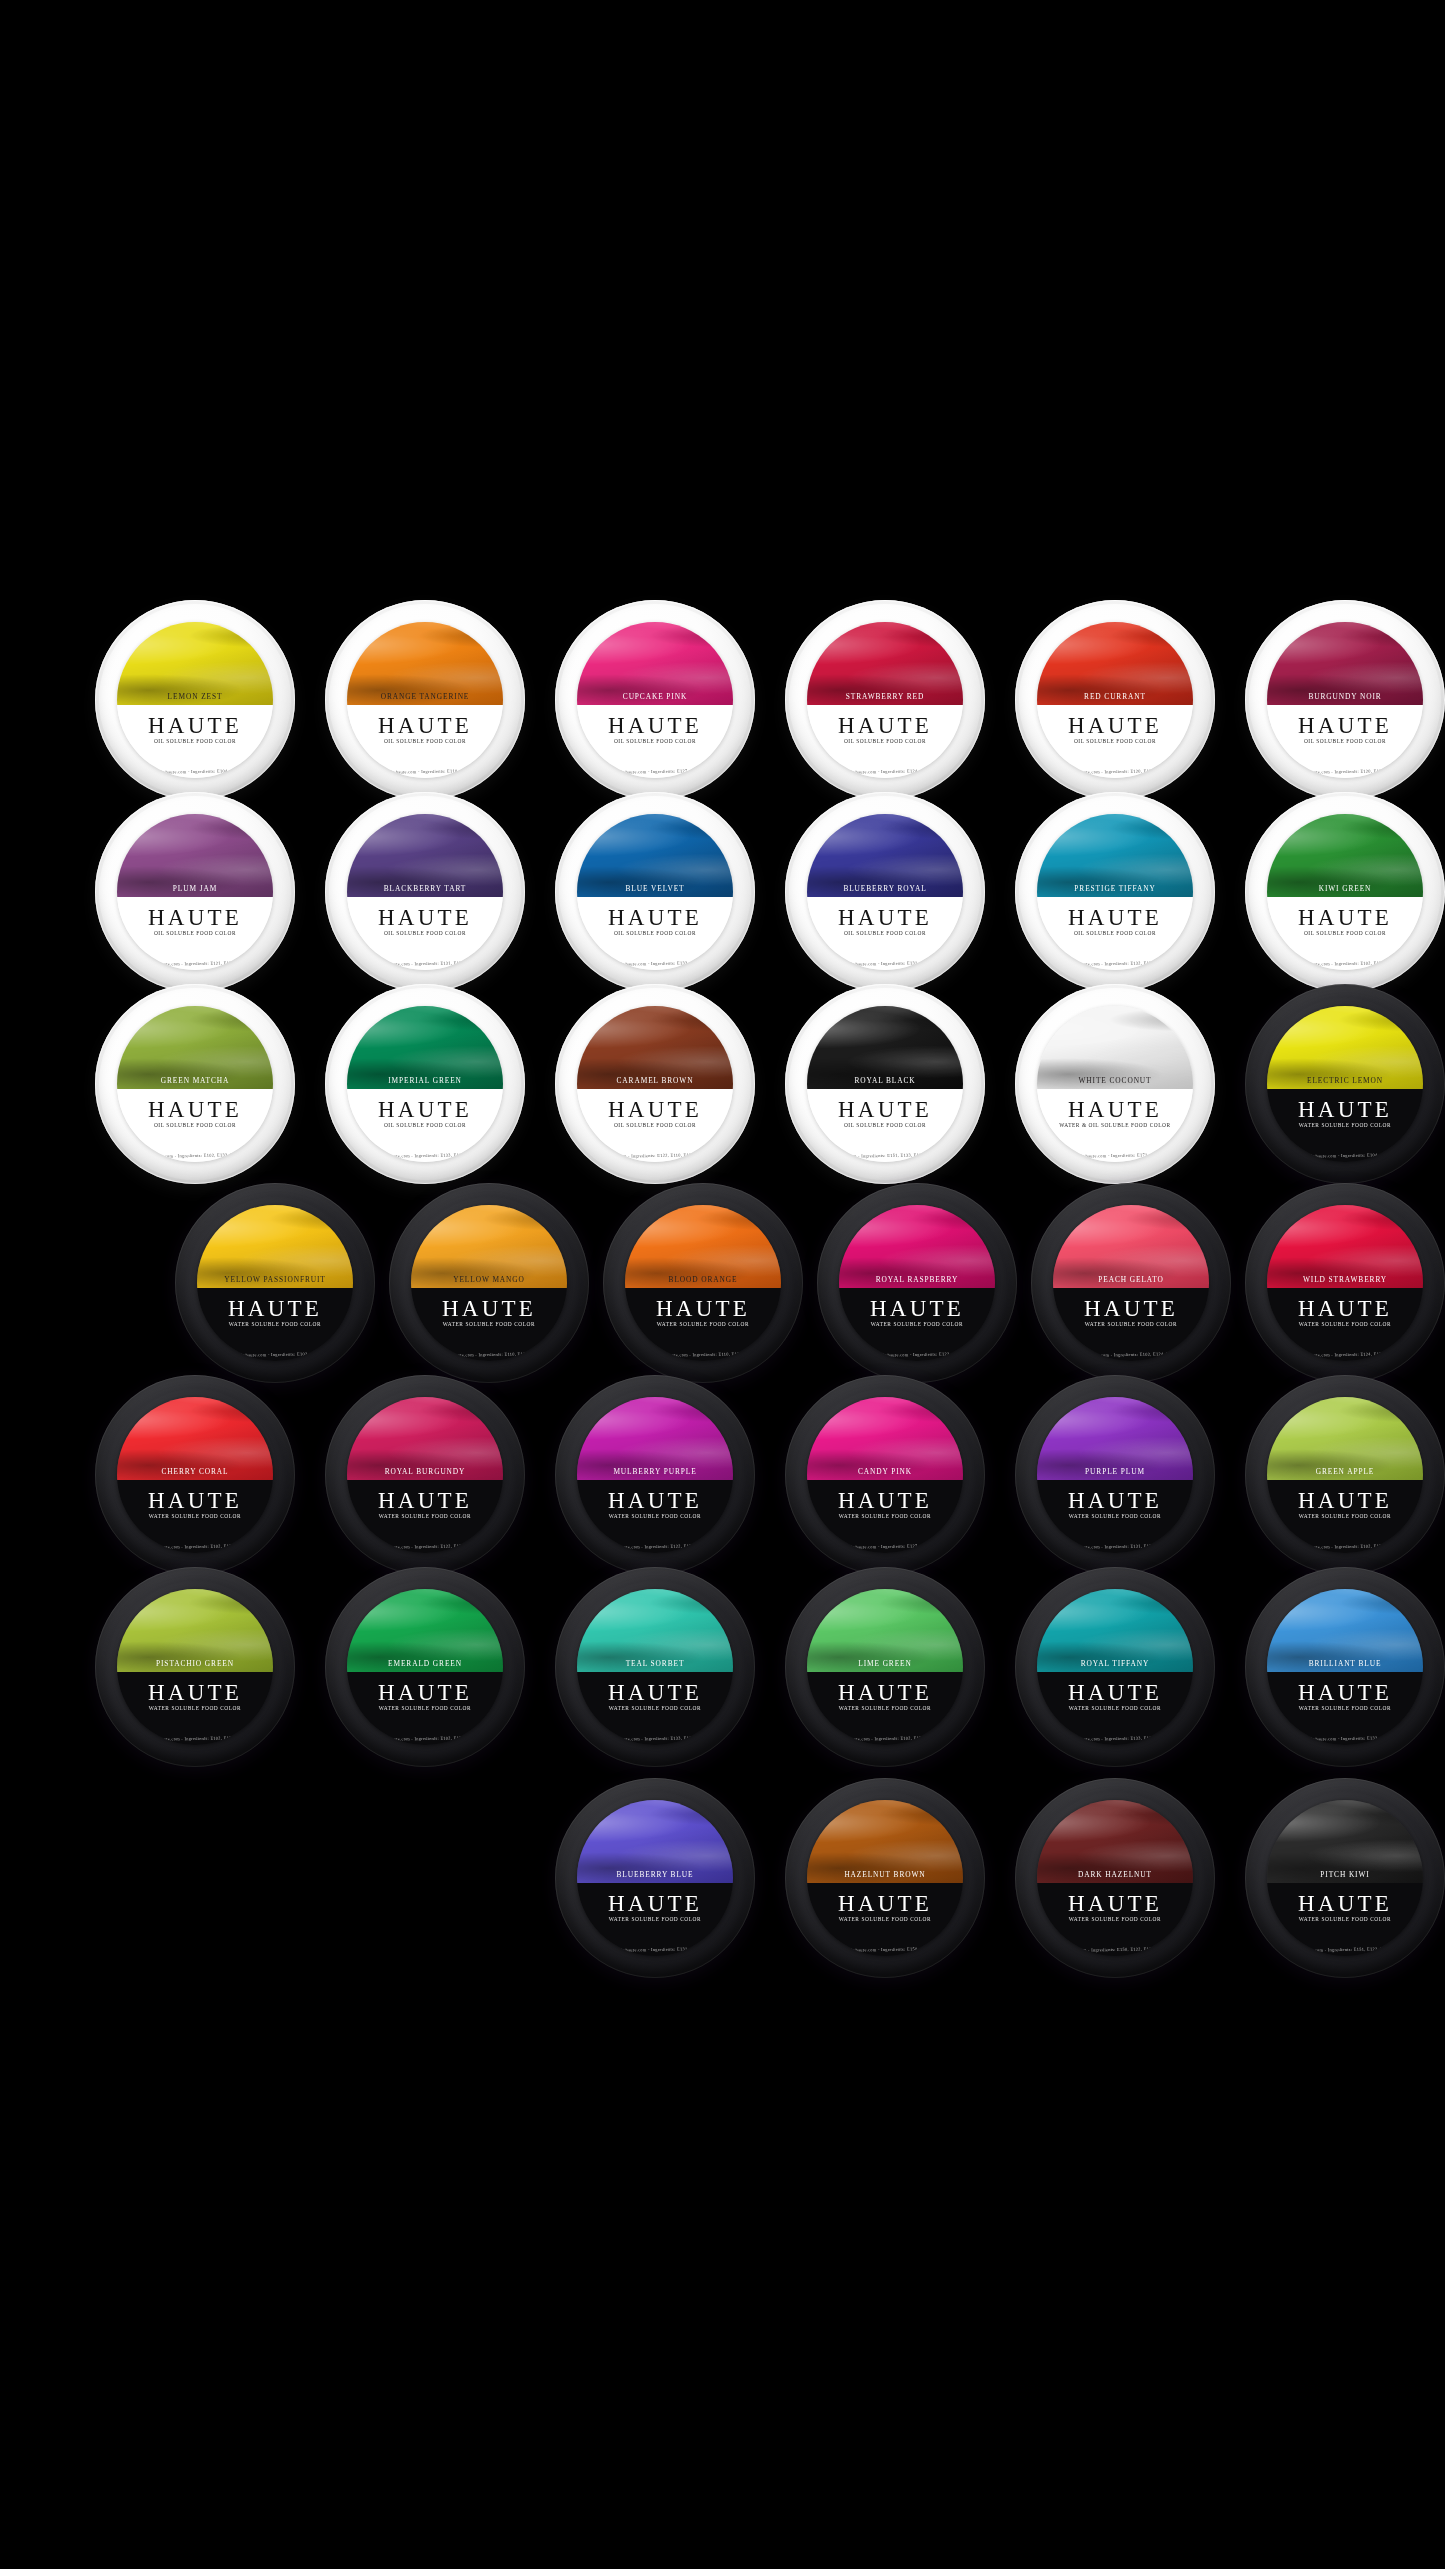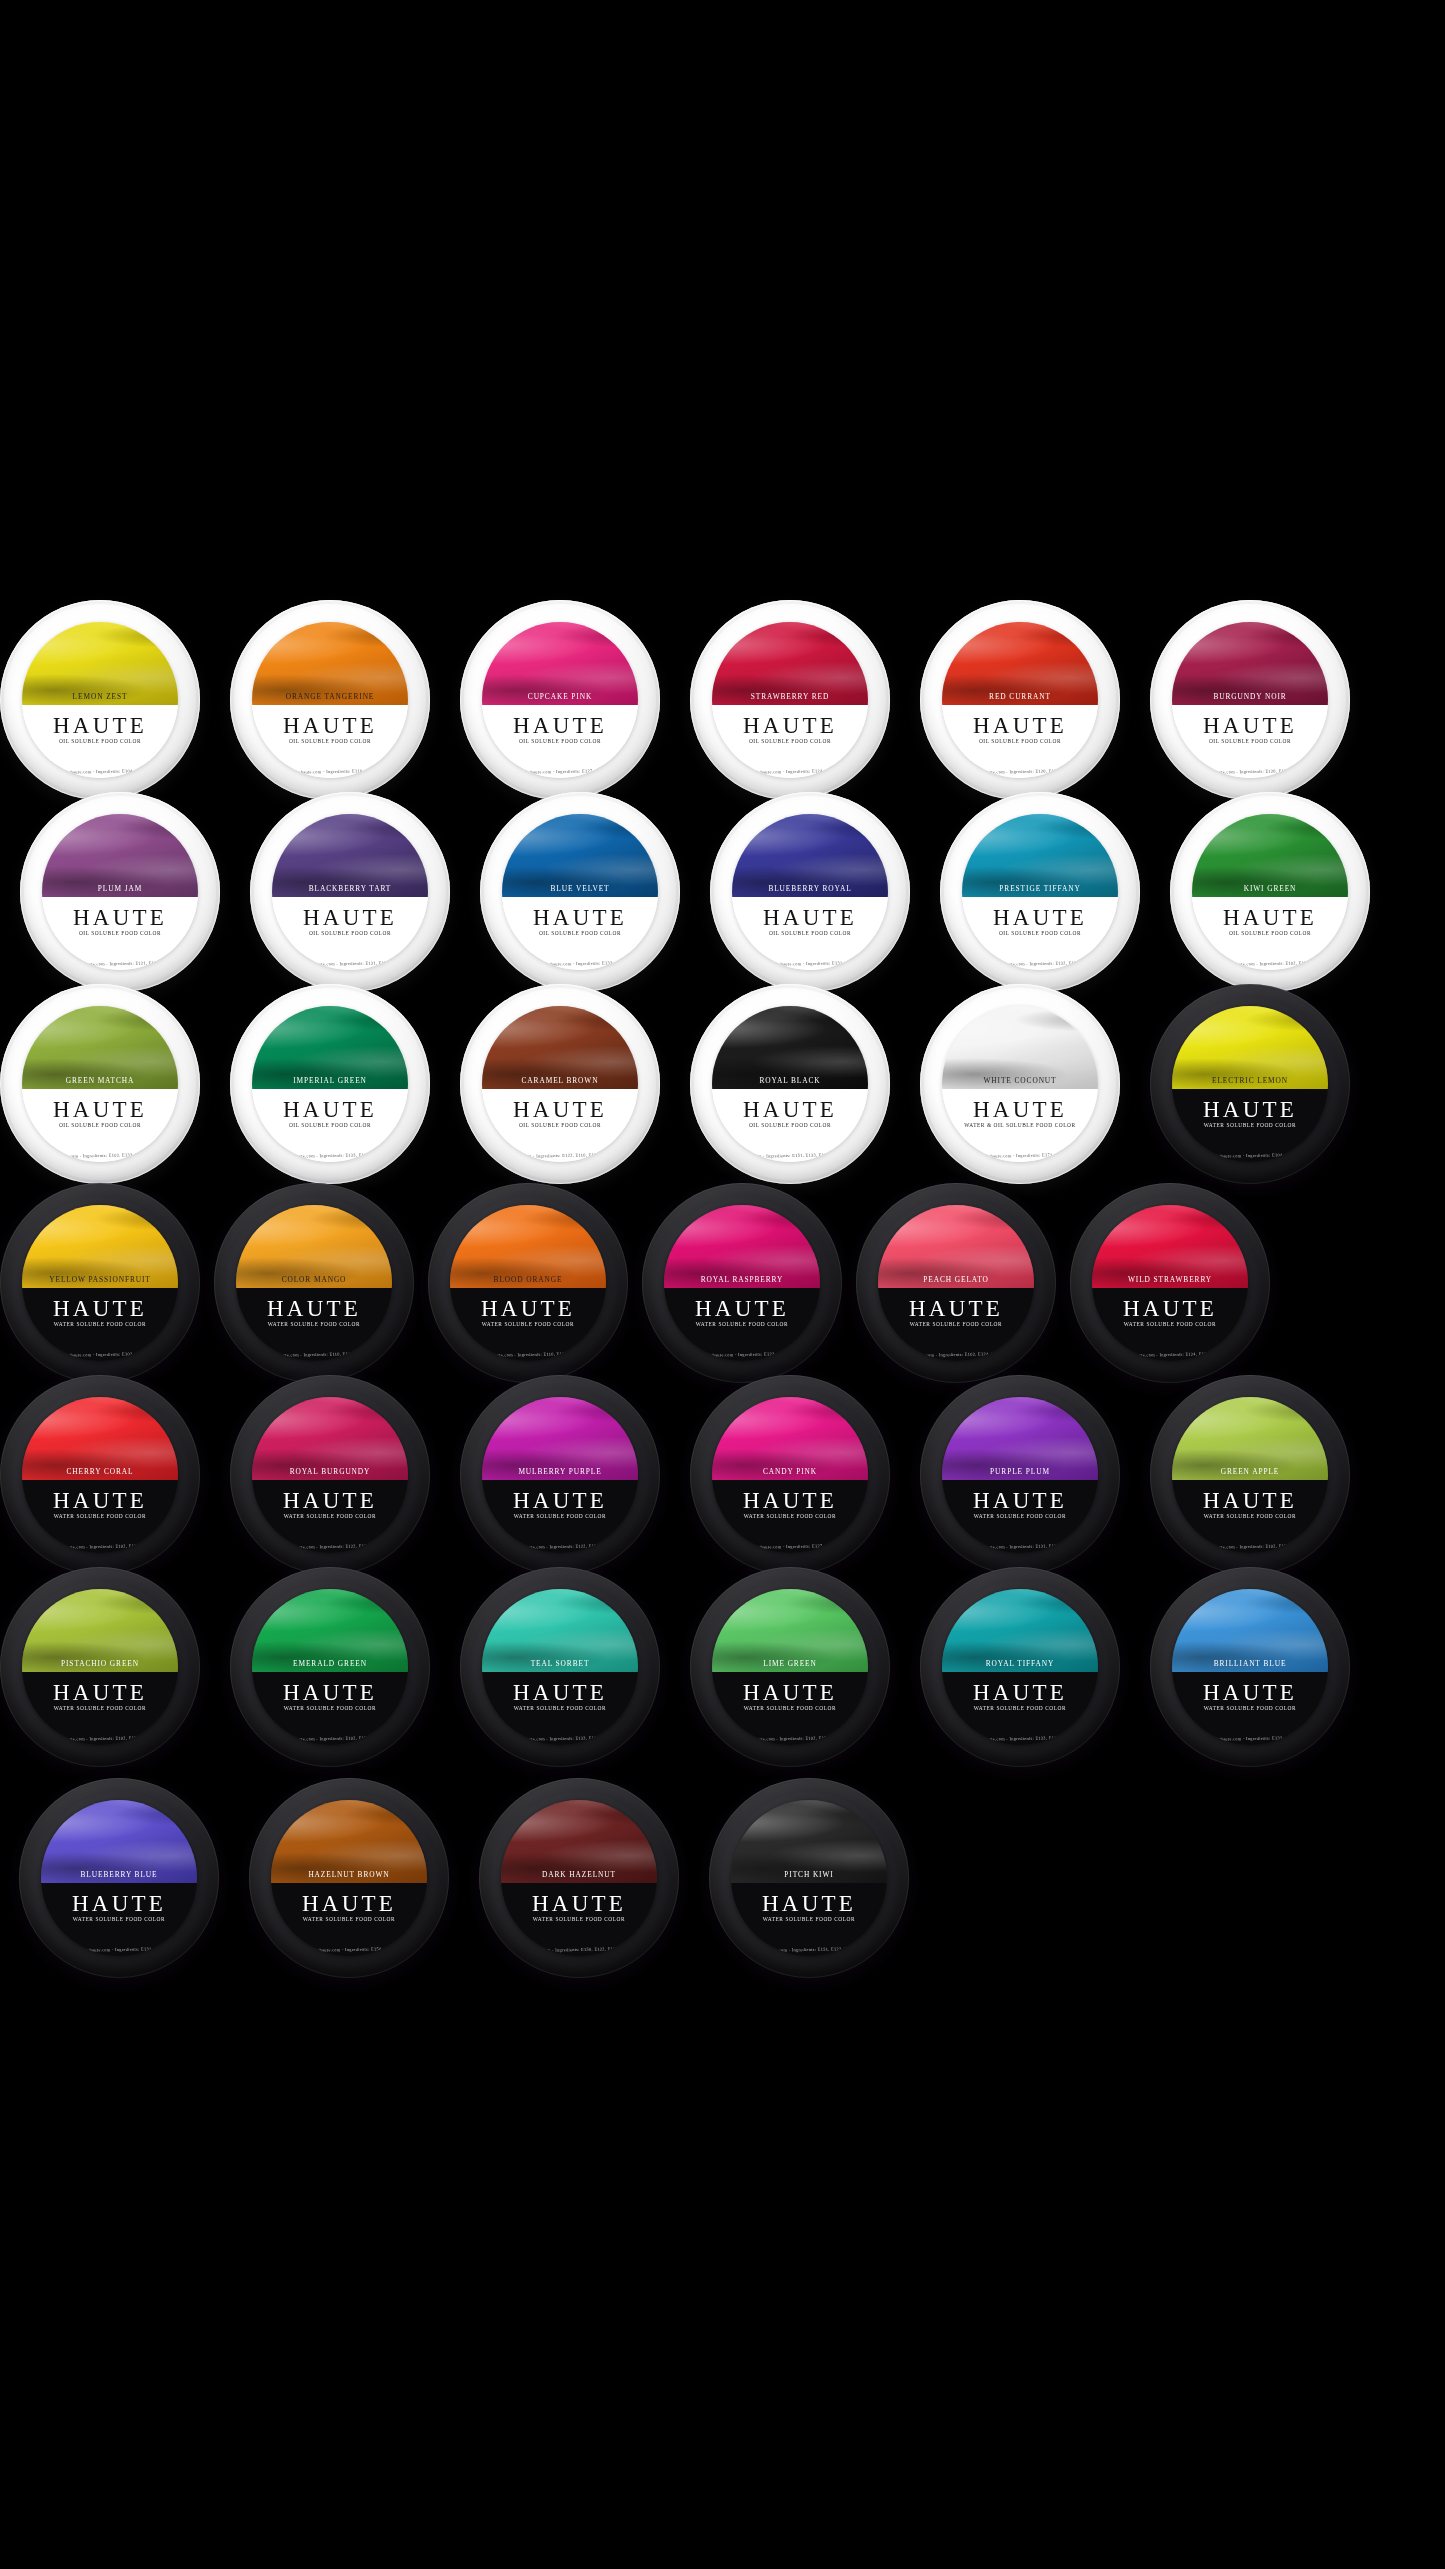--- a/index.html
+++ b/index.html
@@ -20,21 +20,21 @@
   #product-grid {
     position: absolute;
     left: 0;
     top: 0;
     width: 1445px;
     height: 2569px;
   }
 
   .grid-row {
     display: flex;
-    justify-content: flex-start;
+    justify-content: flex-end;
     gap: 16px;
   }
 
   
   .jar {
     position: relative;
     width: 200px;
     height: 200px;
     flex: 0 0 200px;
   }
@@ -498,21 +498,21 @@
             <div class="fineprint">www.byhaute.com - Ingredients: E102 - 10 g</div>
           </div>
         </div>
         <div class="jar-rim"></div>
       </div>
       <div class="jar black">
         <div class="jar-body"></div>
         <div class="lid">
           <div class="lid-top">
             <div class="swatch" style="background: linear-gradient(147deg, rgb(243, 165, 36) 0%, rgb(243, 165, 36) 45%, rgb(220, 138, 16) 100%);"></div>
-            <div class="swatch-name on-light">COLOR MANGO</div>
+            <div class="swatch-name on-light">YELLOW MANGO</div>
           </div>
           <div class="lid-bottom">
             <div class="brand">HAUTE</div>
             <div class="subtitle">WATER SOLUBLE FOOD COLOR</div>
             <div class="fineprint">www.byhaute.com - Ingredients: E110, E102 - 10 g</div>
           </div>
         </div>
         <div class="jar-rim"></div>
       </div>
       <div class="jar black">

